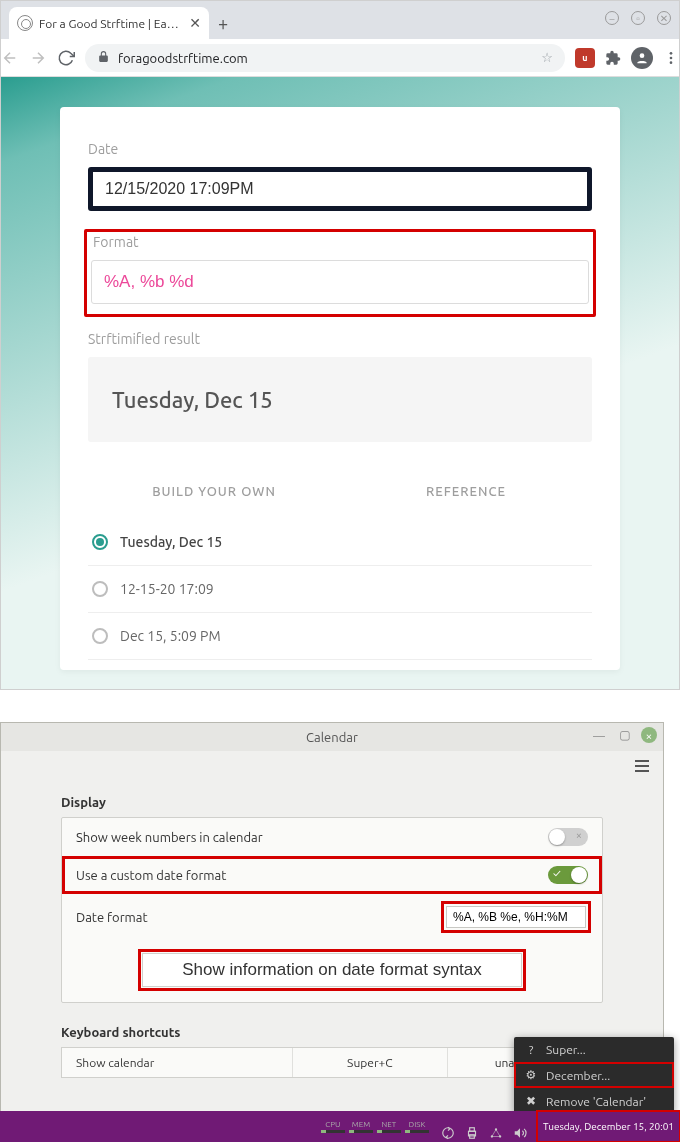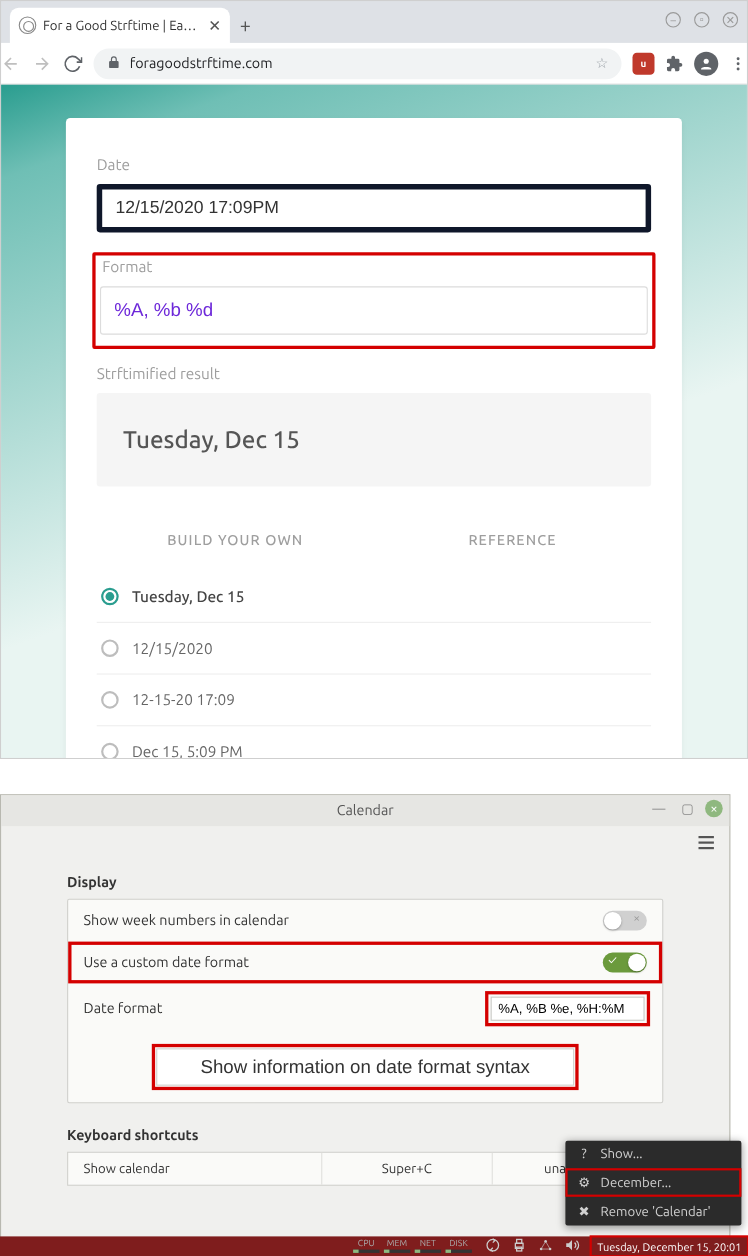--- a/index.html
+++ b/index.html
@@ -26,21 +26,21 @@
 
 
 .page-viewport { flex:1; overflow:hidden; position:relative; background: linear-gradient(160deg, #2a9d8f 0%, #6fbfb5 10%, #e9f5f2 60%); }
 .page-scroll { position:absolute; inset:0; overflow-y:scroll; }
 .page-scroll::-webkit-scrollbar{width:12px;} .page-scroll::-webkit-scrollbar-thumb{background:#b8b8b8;border-radius:6px;} .page-scroll::-webkit-scrollbar-track{background:#eaeaea;}
 .card { background:#fff; width:560px; margin:30px auto 30px; border-radius:4px; padding:34px 28px 10px; box-shadow:0 2px 6px rgba(0,0,0,0.05); }
 .field-label { font-size:14px; color:#9e9e9e; margin-bottom:10px; display:block; font-weight:400;}
 .field-input { width:100%; height:44px; border:5px solid #0f172a; border-radius:3px; padding:0 12px; font-size:16px; color:#333; margin-bottom:22px; }
 .format-wrap { border:3px solid #d40000; padding:0 4px 10px 4px; margin:-4px -4px 14px -4px; border-radius:2px; }
 .format-wrap .field-label{ margin-top:2px; margin-left:2px;}
-.format-wrap .format-input { width:100%; height:44px; border:1px solid #dcdcdc; border-radius:3px; padding:12px 12px; font-size:17px; color:#6d28d9; font-weight:500;}
+.format-wrap .format-input { width:100%; height:44px; border:1px solid #dcdcdc; border-radius:3px; padding:12px 12px; font-size:17px; color:#ec4899; font-weight:500;}
 .result-box { background:#f5f5f5; border-radius:3px; padding:30px 24px; font-size:22px; font-weight:500; color:#555; margin-bottom:28px; }
 .tabs { display:flex; border-bottom:0; margin-bottom:18px; }
 .tab { flex:1; text-align:center; padding:14px 0 12px; font-size:13px; letter-spacing:1px; color:#9e9e9e; cursor:pointer; font-weight:500;}
 .tab.active { color:#2a9d8f; border-bottom:3px solid #2a9d8f; }
 .preset-list { list-style:none; }
 .preset-item { display:flex; align-items:center; gap:12px; padding:15px 4px; border-bottom:1px solid #eee; font-size:14px; color:#666; cursor:pointer;}
 .preset-item:first-child { padding-top:6px; font-weight:500; color:#444;}
 .radio { width:16px;height:16px;border:2px solid #bdbdbd;border-radius:50%;flex:0 0 16px;position:relative;}
 .radio.sel { border-color:#2a9d8f; }
 .radio.sel::after{content:"";position:absolute;inset:2px;background:#2a9d8f;border-radius:50%;}
@@ -75,21 +75,21 @@
 .sc-label { flex:1.4; text-align:left; padding-left:14px;}
 .sc-col + .sc-col { border-left:1px solid #e0e0dd; }
 
 
 .ctx-menu { position:absolute; right:6px; bottom:28px; width:160px; background:#2b2b2b; color:#d0d0d0; font-size:12px; border-radius:2px; box-shadow:0 2px 8px rgba(0,0,0,0.4); }
 .ctx-item { display:flex; align-items:center; gap:8px; padding:6px 10px; cursor:pointer;}
 .ctx-item.hl { outline:2px solid #d40000; outline-offset:-2px;}
 .ctx-icon { width:14px; display:inline-flex; justify-content:center; }
 
 
-.taskbar { position:absolute; left:0; bottom:0; width:680px; height:18px; background:#7f1d1d; color:#c8c8c8; display:flex; align-items:center; font-size:10px; }
+.taskbar { position:absolute; left:0; bottom:0; width:680px; height:31px; background:#701a75; color:#c8c8c8; display:flex; align-items:flex-end; font-size:10px; }
 .tb-spacer{flex:1;}
 .tb-meter{width:28px;text-align:center;height:100%;display:flex;flex-direction:column;justify-content:center;line-height:9px;font-size:8px;color:#aaa;}
 .tb-meter .bar{height:3px;background:#333;margin:1px 2px;position:relative;}
 .tb-meter .bar::after{content:"";position:absolute;left:0;top:0;bottom:0;width:20%;background:#8fb87f;}
 .tb-iconset{display:flex;gap:10px;padding:0 10px;align-items:center;}
 .tb-clock{outline:2px solid #d40000;outline-offset:-1px;padding:3px 6px;color:#fff;font-size:10px;height:100%;display:flex;align-items:center;}
 svg{pointer-events:none;}
 </style>
 </head>
 <body>
@@ -173,24 +173,20 @@
           <div class="tab">REFERENCE</div>
         </div>
 
         <ul class="preset-list">
           <li class="preset-item">
               <span class="radio sel"></span>
               <span>Tuesday, Dec 15</span>
             </li>
           <li class="preset-item">
               <span class="radio"></span>
-              <span>12/15/2020</span>
-            </li>
-          <li class="preset-item">
-              <span class="radio"></span>
               <span>12-15-20 17:09</span>
             </li>
           <li class="preset-item">
               <span class="radio"></span>
               <span>Dec 15, 5:09 PM</span>
             </li>
 
         </ul>
       </div>
 
@@ -245,21 +241,21 @@
       <div class="sc-col sc-label">Show calendar</div>
       <div class="sc-col">Super+C</div>
       <div class="sc-col">unassigned</div>
     </div>
   </div>
 </div>
 
 <div class="ctx-menu">
   <div class="ctx-item">
       <span class="ctx-icon">?</span>
-      <span>Show...</span>
+      <span>Super...</span>
     </div>
   <div class="ctx-item hl">
       <span class="ctx-icon">⚙</span>
       <span>December...</span>
     </div>
   <div class="ctx-item">
       <span class="ctx-icon">✖</span>
       <span>Remove 'Calendar'</span>
     </div>
 </div>

